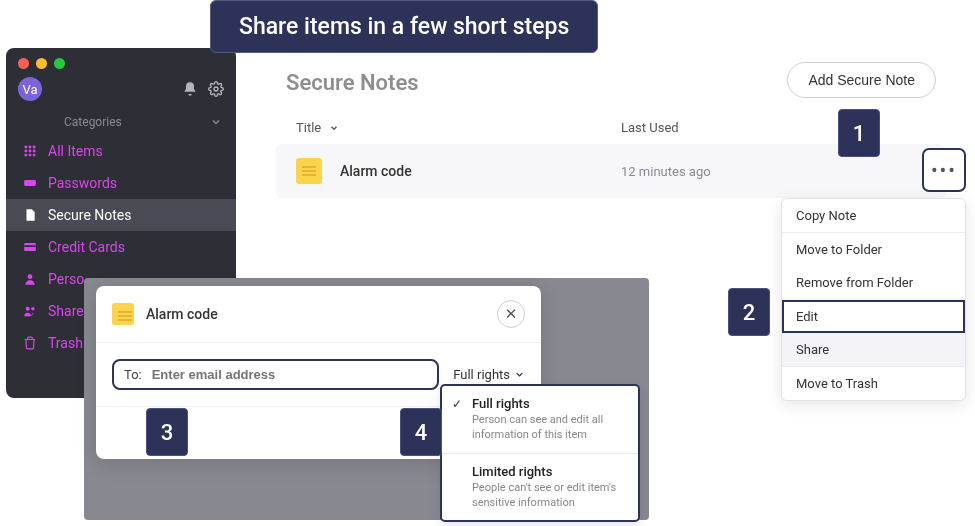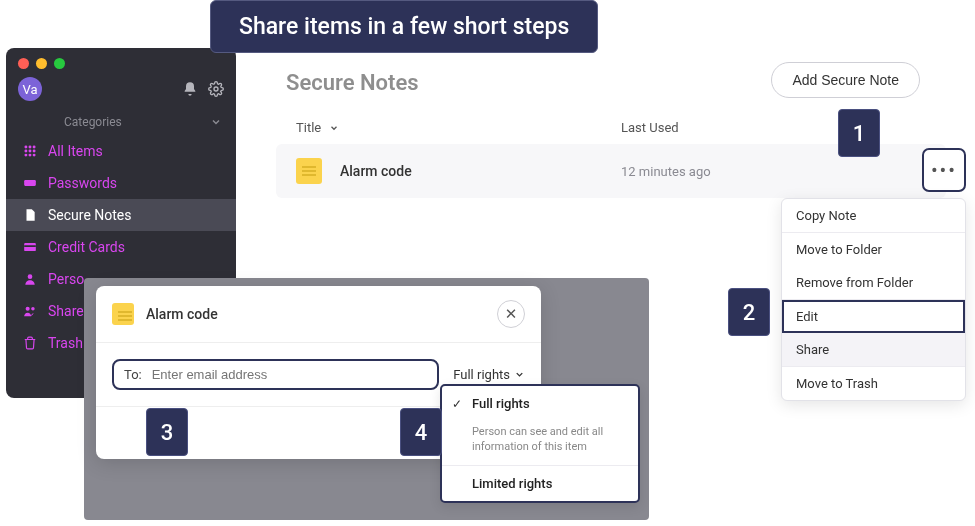--- a/index.html
+++ b/index.html
@@ -23,21 +23,21 @@
 .search .label { color: #e0e0e4; font-size: 13px; }
 .search .hint { color: #7a7a82; font-size: 12px; }
 .cathdr { display: flex; justify-content: space-between; align-items: center; padding: 6px 14px; font-size: 12px; color: #8a8a92; margin-left: 44px; }
 .navitem { display: flex; align-items: center; gap: 10px; padding: 8px 16px; font-size: 14px; color: #d946ef; cursor: pointer; }
 .navitem.active { background: #4a4a55; color: #fff; }
 .navicon { width: 16px; height: 16px; display: flex; align-items: center; justify-content: center; }
 
 
 .main { position: absolute; top: 0; left: 240px; width: 700px; height: 350px; background: #fff; }
 .pgtitle { font-size: 22px; font-weight: 600; color: #333; opacity: .55; position: absolute; top: 22px; left: 40px; }
-.addbtn { position: absolute; top: 14px; right: 26px; border: 1px solid #cfcfd6; border-radius: 22px; padding: 9px 20px; font-size: 14px; color: #333; background: #fff; font-weight: 500; }
+.addbtn { position: absolute; top: 14px; right: 10px; border: 1px solid #cfcfd6; border-radius: 22px; padding: 9px 20px; font-size: 14px; color: #333; background: #fff; font-weight: 500; }
 .tblh { position: absolute; top: 72px; left: 50px; font-size: 13px; color: #555; display: flex; align-items: center; gap: 8px; }
 .tblh2 { position: absolute; top: 72px; left: 375px; font-size: 13px; color: #555; }
 .row { position: absolute; top: 96px; left: 30px; width: 670px; height: 54px; background: #f7f7f9; border-radius: 6px; display: flex; align-items: center; padding: 0 20px; }
 .noteicon { width: 26px; height: 26px; background: #fbd34d; border-radius: 3px; position: relative; }
 .noteicon::before { content: ""; position: absolute; left: 6px; top: 8px; width: 14px; height: 2px; background: #e0b82e; box-shadow: 0 4px 0 #e0b82e, 0 8px 0 #e0b82e; }
 .rowtitle { font-size: 14px; color: #333; font-weight: 500; margin-left: 18px; }
 .rowtime { font-size: 13px; color: #8a8a92; position: absolute; left: 345px; }
 .morebtn { position: absolute; top: 100px; right: -20px; width: 44px; height: 44px; border: 2px solid #2d3258; border-radius: 7px; background: #fff; display: flex; align-items: center; justify-content: center; font-size: 20px; color: #555; letter-spacing: 2px; z-index: 40; }
 
 
@@ -52,30 +52,30 @@
 
 
 .graybg { position: absolute; top: 278px; left: 84px; width: 565px; height: 242px; background: #888890; border-radius: 4px; z-index: 5; }
 .dialog { position: absolute; top: 286px; left: 96px; width: 445px; background: #fff; border-radius: 8px; box-shadow: 0 4px 20px rgba(0,0,0,.15); z-index: 20; }
 .dlghdr { display: flex; align-items: center; padding: 14px 16px; border-bottom: 1px solid #eee; }
 .dlgtitle { font-size: 14px; font-weight: 500; margin-left: 12px; color: #333; }
 .closebtn { margin-left: auto; width: 28px; height: 28px; border: 1px solid #d0d0d6; border-radius: 50%; display: flex; align-items: center; justify-content: center; color: #555; font-size: 15px; }
 .dlgbody { padding: 16px; display: flex; align-items: center; gap: 14px; border-bottom: 1px solid #eee; }
 .tofield { display: flex; align-items: center; gap: 10px; border: 2px solid #2d3258; padding: 6px 10px; border-radius: 8px; flex: 1; }
 .tofield .lbl { font-size: 13px; color: #444; }
-.tofield input { border: none; outline: none; font-size: 13px; color: #0f172a; width: 150px; }
+.tofield input { border: none; outline: none; font-size: 13px; color: #0f172a; width: 150px; font-weight: bold; }
 .rightsbtn { font-size: 13px; color: #333; display: flex; align-items: center; gap: 4px; }
 .dlgfoot { height: 52px; }
 
 
 .rights { position: absolute; top: 384px; left: 440px; width: 200px; background: #fff; border: 2px solid #2d3258; border-radius: 5px; z-index: 30; box-shadow: 0 4px 12px rgba(0,0,0,.1); }
 .ropt { padding: 10px 12px 10px 30px; position: relative; }
 .ropt + .ropt { border-top: 1px solid #ecebf0; }
 .ropt .tit { font-size: 13px; color: #222; font-weight: 500; }
-.ropt .desc { font-size: 11px; color: #888; margin-top: 14px; line-height: 1.35; }
+.ropt .desc { font-size: 11px; color: #888; margin-top: 2px; line-height: 1.35; }
 .ropt .chk { position: absolute; left: 10px; top: 11px; font-size: 12px; color: #333; }
 
 svg { display: block; }
 </style>
 </head>
 <body>
 
 <div class="banner">Share items in a few short steps</div>
 
 <div class="workspace">
@@ -244,14 +244,15 @@
 </div>
 
 <div class="rights">
   <div class="ropt">
     <span class="chk">✓</span>
     <div class="tit">Full rights</div>
     <div class="desc">Person can see and edit all information of this item</div>
   </div>
   <div class="ropt">
     <div class="tit">Limited rights</div>
+    <div class="desc">People can't see or edit item's sensitive information</div>
   </div>
 </div>
 
 </body></html>

